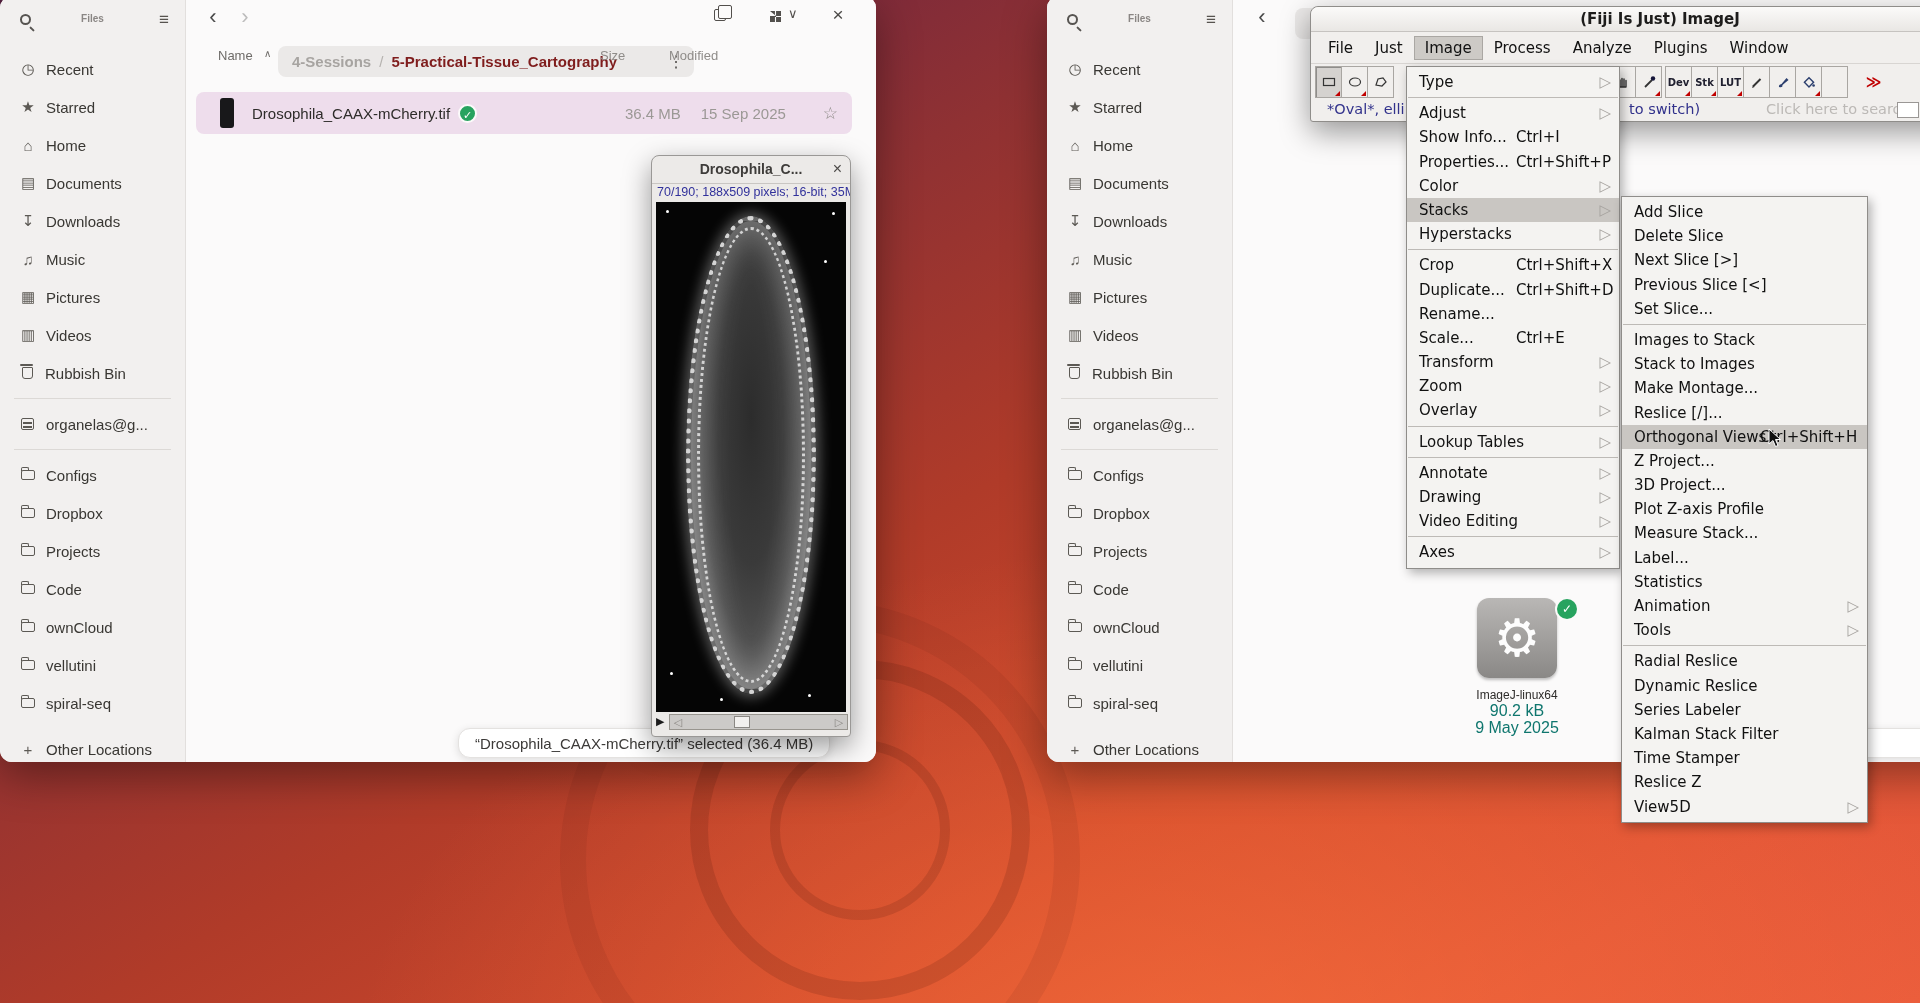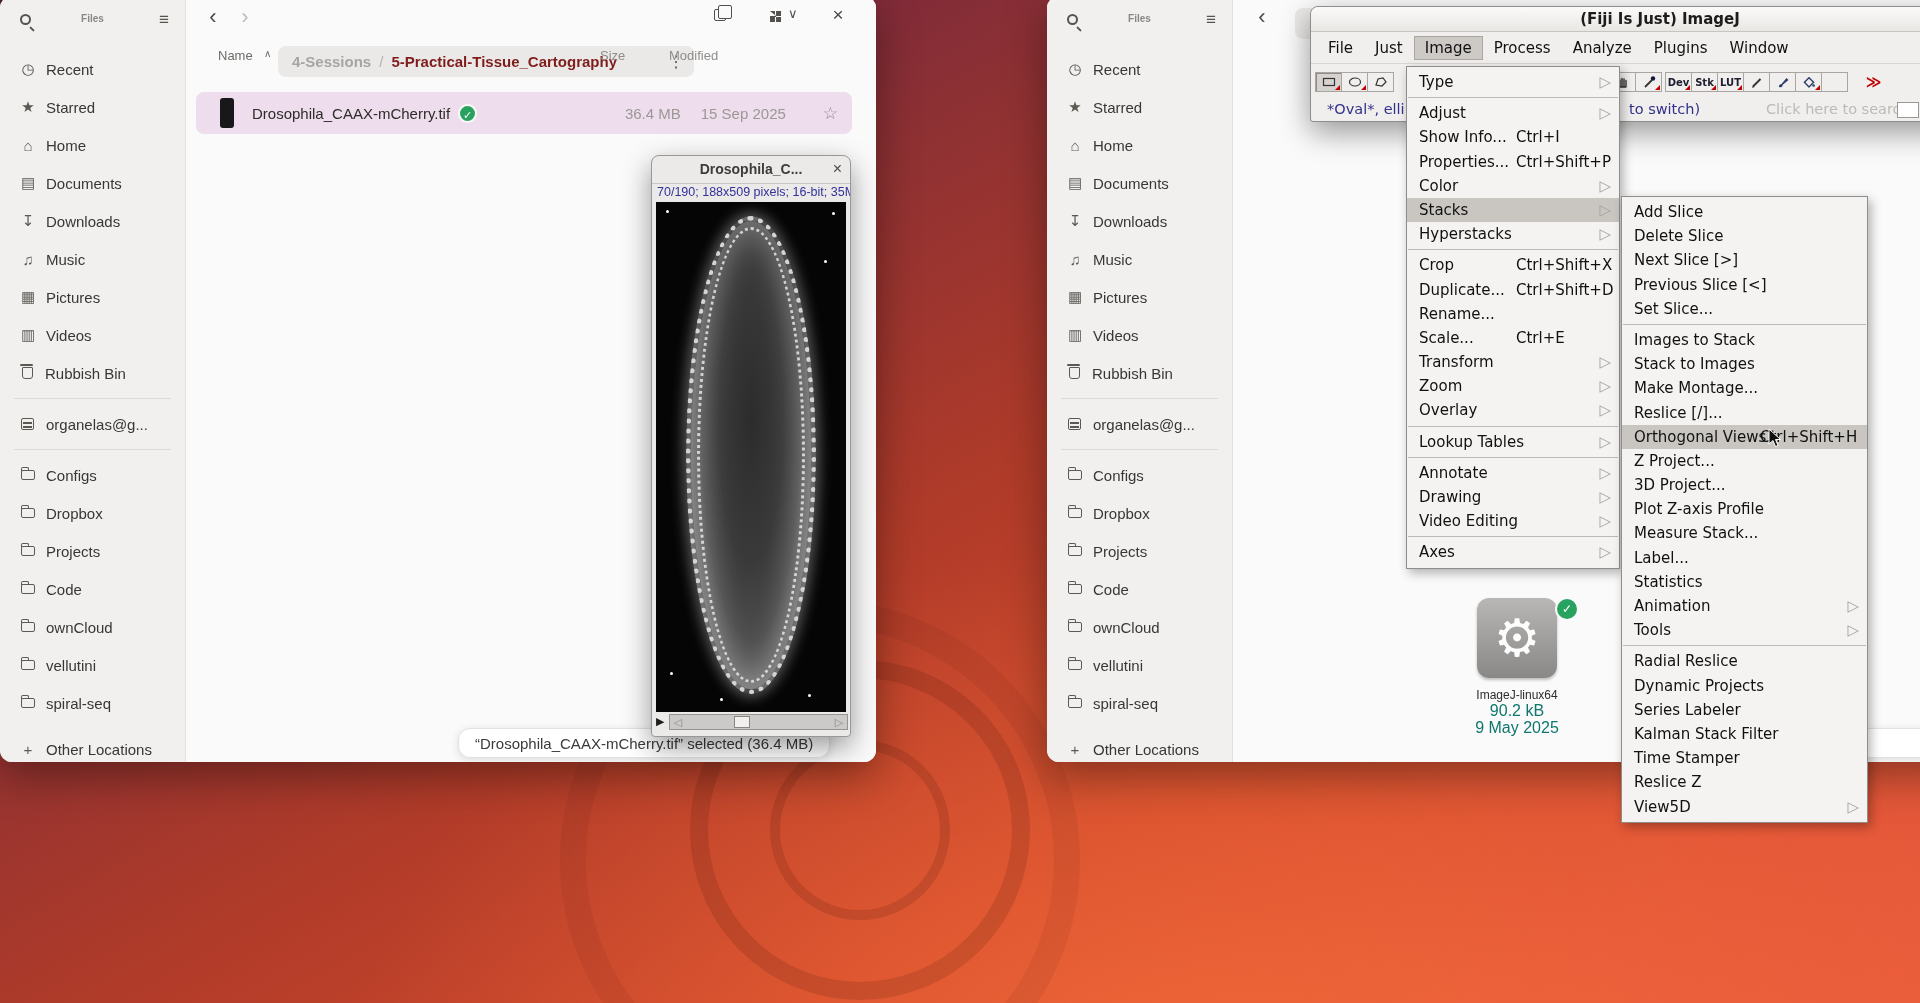--- a/index.html
+++ b/index.html
@@ -109,21 +109,21 @@
   .vtrack .sp { flex:1; }
 
   
   .ij { position:absolute; left:1310px; top:6px; width:700px; height:116px; background:#f1efed; border:1px solid #8f8d8a; border-radius:8px 8px 3px 3px; box-shadow:0 10px 30px rgba(0,0,0,.4); z-index:30; font-family:"DejaVu Sans",sans-serif; }
   .ijtitle { position:relative; height:25px; background:linear-gradient(#fbfaf9,#e9e7e4); border-bottom:1px solid #c6c3c0; border-radius:8px 8px 0 0; }
   .ijtitle .t { position:absolute; left:0; right:0; top:3px; text-align:center; font-size:15px; font-weight:bold; color:#1d1c1b; }
   .ijmenu { position:relative; height:31px; display:flex; align-items:center; padding-left:6px; font-size:15px; color:#111; }
   .ijmenu .m { padding:3px 11px; }
   .ijmenu .m.active { background:#cdcac6; border:1px solid #aaa7a3; padding:2px 10px; }
   .ijtools { position:relative; height:37px; border-top:1px solid #d8d5d2; display:flex; align-items:center; padding-left:5px; }
-  .tbtn { width:27px; height:20px; border:1px solid #a9a6a2; margin-left:-1px; background:#f1efed; position:relative; display:flex; align-items:center; justify-content:center; flex:none; }
+  .tbtn { width:27px; height:32px; border:1px solid #a9a6a2; margin-left:-1px; background:#f1efed; position:relative; display:flex; align-items:center; justify-content:center; flex:none; }
   .tbtn.sel { background:#d5d2cf; box-shadow:inset 1px 1px 0 #8f8d8a; }
   .tbtn.gap { margin-left:3px; }
   .tbtn.blank { background:#f1efed; }
   .crn::after { content:""; position:absolute; right:1px; bottom:1px; border-left:5px solid transparent; border-bottom:5px solid #c00000; }
   .tbtn .txt { font-size:10px; font-weight:bold; color:#202030; }
   .tbtn.more { border:none; background:none; color:#c00000; font-size:15px; font-weight:bold; margin-left:12px; }
   .ijstatus { position:relative; height:21px; font-size:14.5px; }
   .st-left { position:absolute; left:16px; top:1px; color:#32328c; white-space:nowrap; }
   .st-right { position:absolute; left:318px; top:1px; color:#32328c; white-space:nowrap; }
   .st-search { position:absolute; left:455px; top:1px; color:#bcb9b6; }
@@ -565,21 +565,21 @@
     <div class="mi"><span>Z Project...</span></div>
     <div class="mi"><span>3D Project...</span></div>
     <div class="mi"><span>Plot Z-axis Profile</span></div>
     <div class="mi"><span>Measure Stack...</span></div>
     <div class="mi"><span>Label...</span></div>
     <div class="mi"><span>Statistics</span></div>
     <div class="mi"><span>Animation</span><span class="ma">▷</span></div>
     <div class="mi"><span>Tools</span><span class="ma">▷</span></div>
     <div class="msep"></div>
     <div class="mi"><span>Radial Reslice</span></div>
-    <div class="mi"><span>Dynamic Projects</span></div>
+    <div class="mi"><span>Dynamic Reslice</span></div>
     <div class="mi"><span>Series Labeler</span></div>
     <div class="mi"><span>Kalman Stack Filter</span></div>
     <div class="mi"><span>Time Stamper</span></div>
     <div class="mi"><span>Reslice Z</span></div>
     <div class="mi"><span>View5D</span><span class="ma">▷</span></div>
   </div>
 
   <div class="c cursor">
     <svg width="16" height="22" viewBox="0 0 16 22">
         <path d="M1 1 L1 16 L5 12.5 L7.5 18.5 L10 17.5 L7.5 11.5 L12.5 11.5 Z" fill="#111" stroke="#fff" stroke-width="1"></path>

